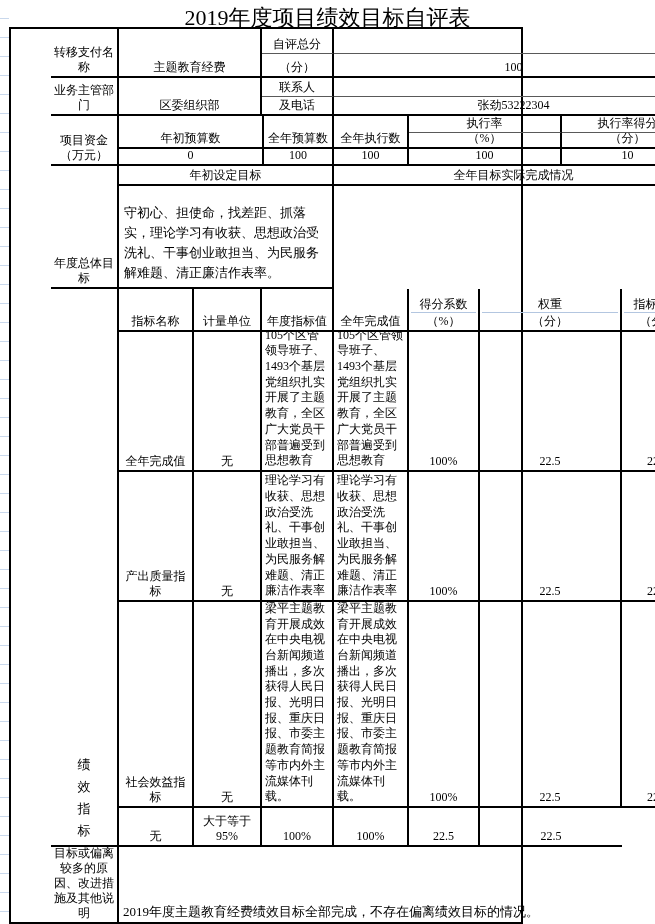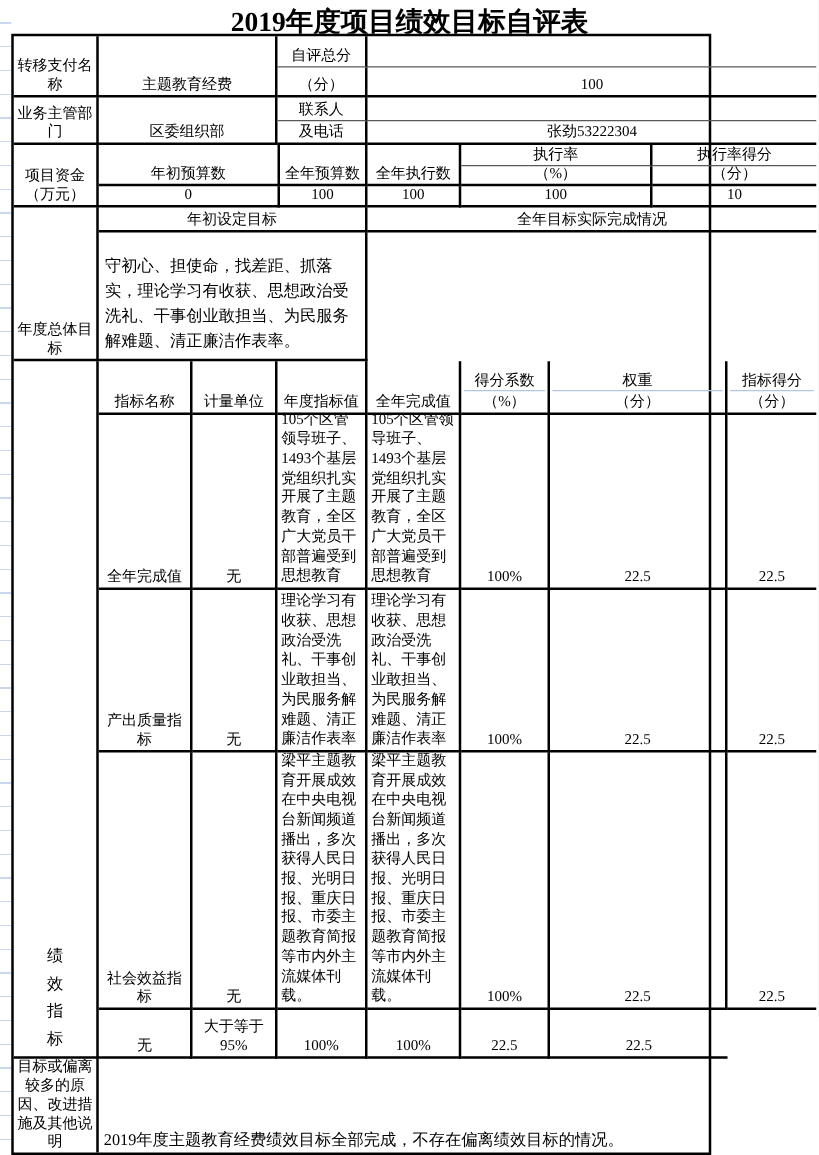--- a/index.html
+++ b/index.html
@@ -8,23 +8,23 @@
     position:relative; width:655px; height:924px; background:#fff;
     font-family:"Liberation Serif","DejaVu Serif",serif; color:#000; overflow:hidden;
   }
   
   .gutter {
     position:absolute; left:0; top:0; width:9px; height:924px;
     background:repeating-linear-gradient(to bottom,#fff 0 18px,#c9d8ec 18px 19px);
   }
   .doc-title {
     position:absolute; left:0; top:3px; width:655px; height:30px;
-    text-align:center; font-size:22px; font-weight:bold; line-height:30px;
+    text-align:center; font-size:22px; font-weight:normal; line-height:30px;
   }
-  .tbl { position:absolute; left:9px; top:27px; width:560px; border:2px solid #000; background:#fff; }
+  .tbl { position:absolute; left:9px; top:27px; width:514px; border:2px solid #000; background:#fff;padding-left:40px; }
   .blk { display:grid; }
   .b1 { grid-template-columns:68px 143px 72px 359px; grid-template-rows:25px 24px 19px 19px; }
   .b2 { grid-template-columns:68px 145px 70px 75px 153px 131px; grid-template-rows:17px 16px 17px; }
   .b3 { grid-template-columns:68px 215px 359px; grid-template-rows:20px 103px; }
   .b4 { grid-template-columns:68px 75px 68px 72px 75px 71px 142px 71px; grid-template-rows:43px 140px 130px 206px 39px; }
   .b5 { grid-template-columns:68px 574px; grid-template-rows:75px; }
   .c {
     border-right:2px solid #000; border-bottom:2px solid #000;
     display:flex; flex-direction:column; justify-content:flex-end; align-items:center;
     text-align:center; font-size:12px; line-height:15px; padding:0 2px 1px 2px; overflow:hidden;

